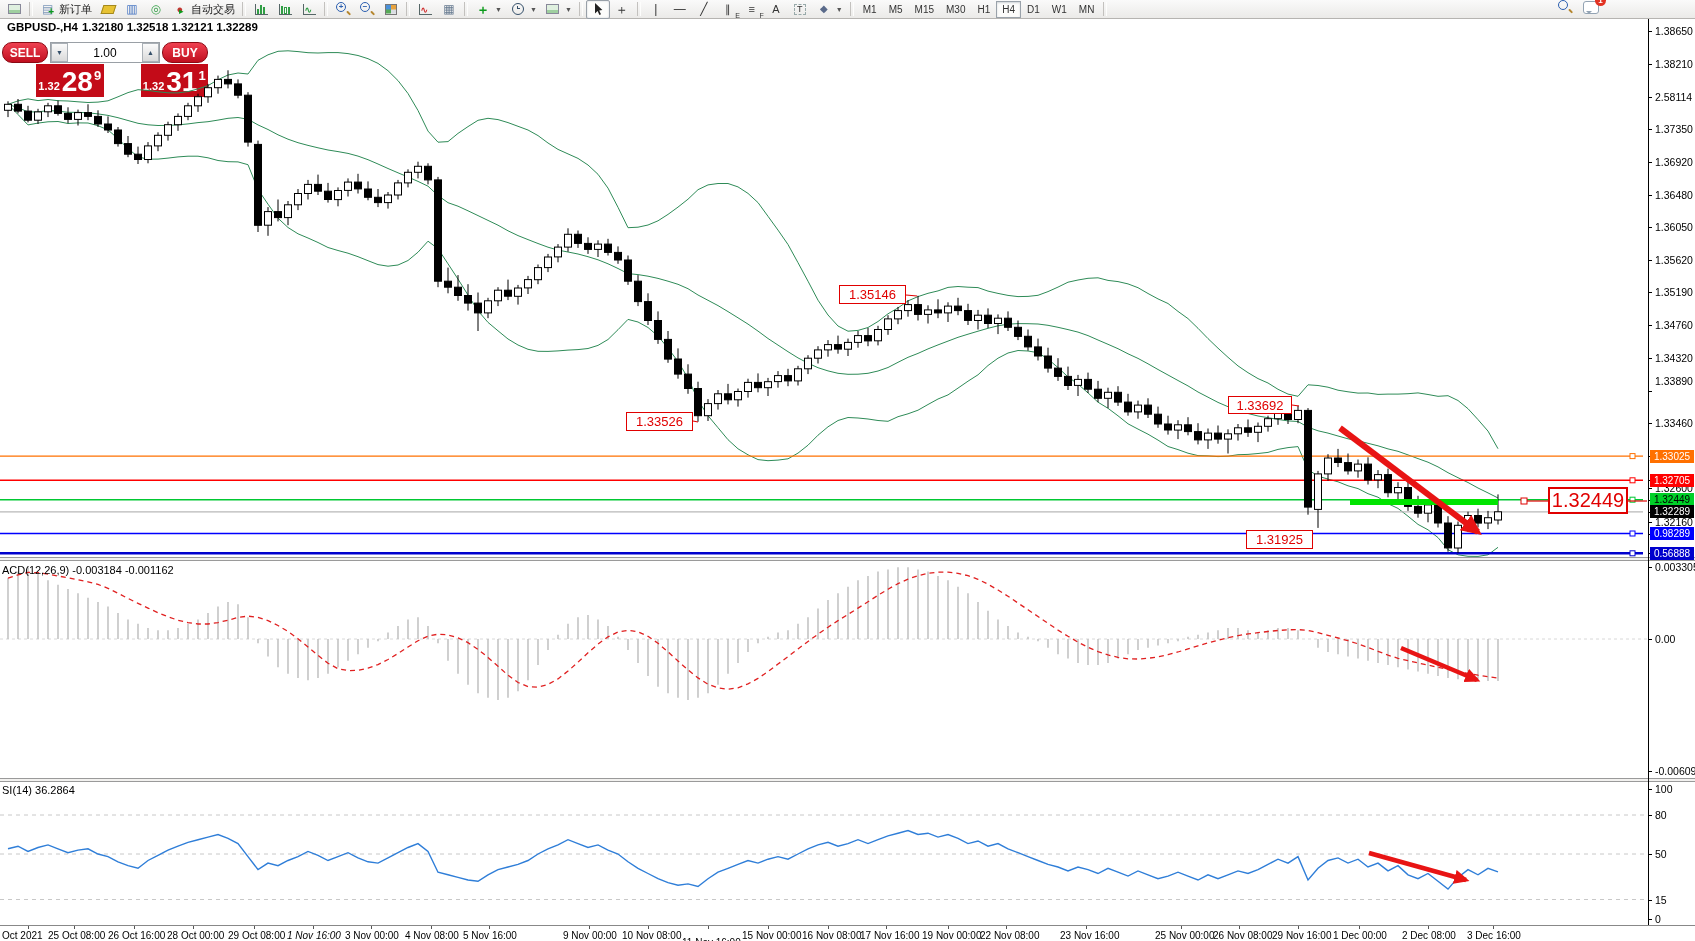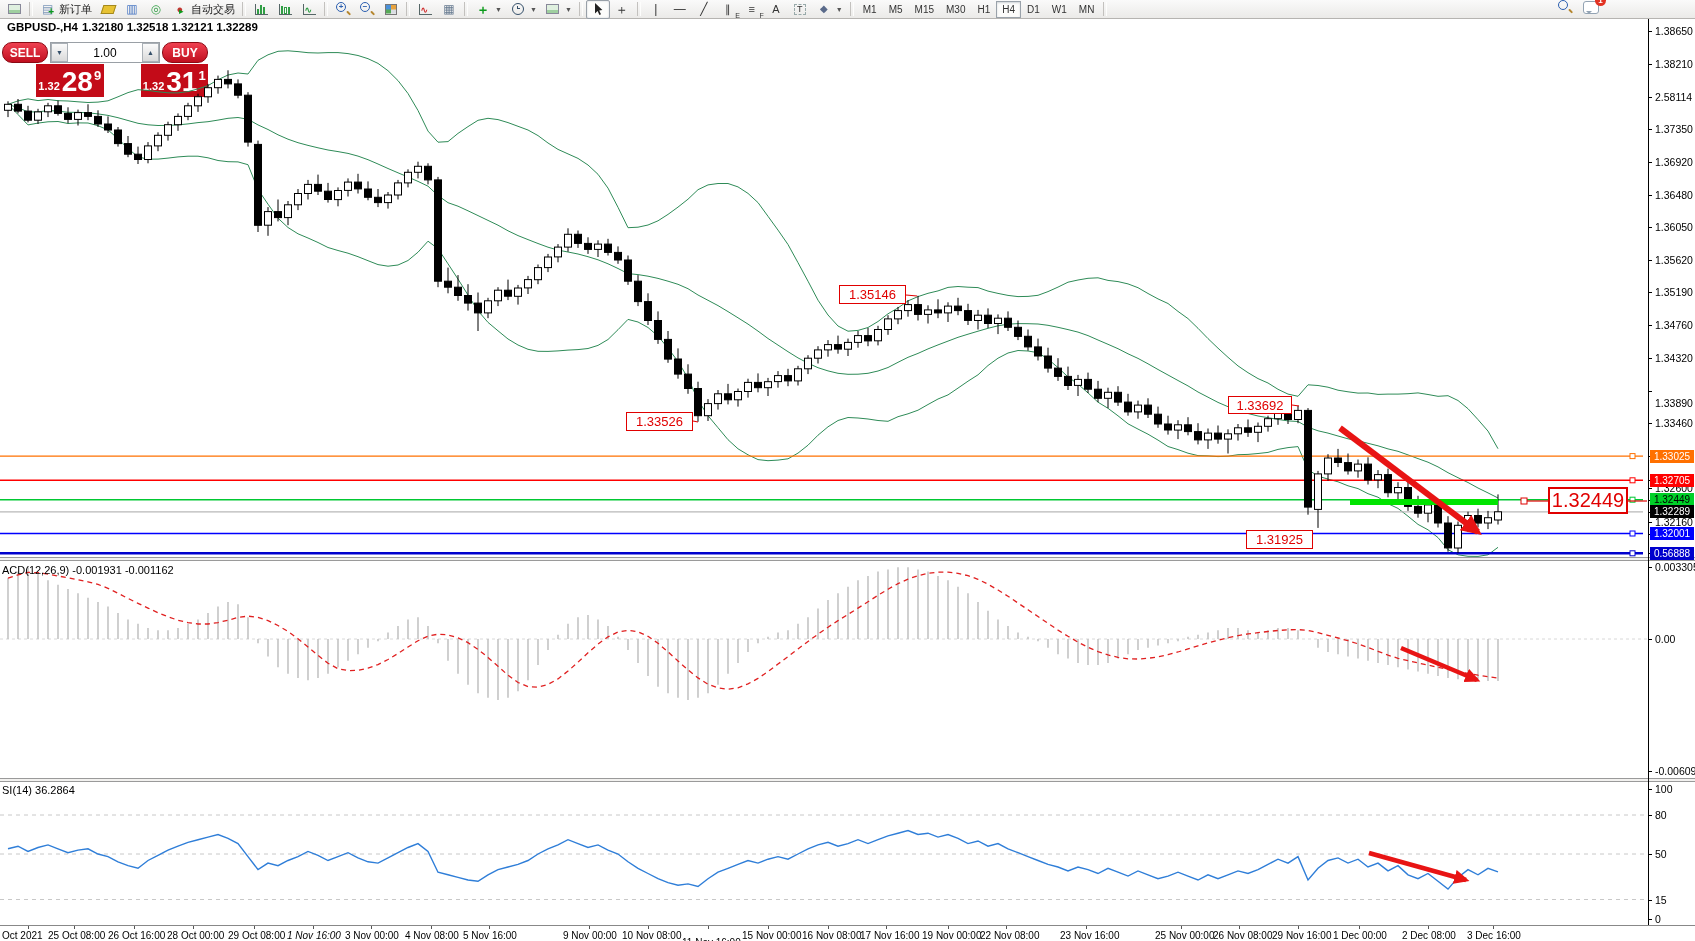--- a/index.html
+++ b/index.html
@@ -1097,21 +1097,21 @@
         <line x1="1498" y1="78" x2="1498" y2="120.0" stroke="#c4c4c4" stroke-width="1.6"></line>
       </g>
       <polyline points="8,17.1 18,13.9 28,11.3 38,11.7 48,13.2 58,15.0 68,16.8 78,18.8 88,20.8 98,23.4 108,27.3 118,32.3 128,37.4 138,42.3 148,47.1 158,51.7 168,55.8 178,59.2 188,61.6 198,63.0 208,63.0 218,61.6 228,59.2 238,56.5 248,55.1 258,56.5 268,59.6 278,64.5 288,70.5 298,77.8 308,86.0 318,94.4 328,102.2 338,107.7 348,109.6 358,109.4 368,107.2 378,103.6 388,98.5 398,92.5 408,86.0 418,79.7 428,75.1 438,73.2 448,73.9 458,76.8 468,81.6 478,88.4 488,96.4 498,105.3 508,114.2 518,121.5 528,125.6 538,126.1 548,123.4 558,117.9 568,110.1 578,101.2 588,91.8 598,83.1 608,75.8 618,71.0 628,69.3 638,70.8 648,75.3 658,82.3 668,90.8 678,100.0 688,108.9 698,116.9 708,123.2 718,127.0 728,128.2 738,126.8 748,122.9 758,117.4 768,110.6 778,103.1 788,95.6 798,87.9 808,80.4 818,73.2 828,66.2 838,59.6 848,53.4 858,47.1 868,40.8 878,34.3 888,28.2 898,22.7 908,18.1 918,14.7 928,12.3 938,11.1 948,11.1 958,12.3 968,14.7 978,18.3 988,23.2 998,29.0 1008,35.2 1018,42.0 1028,48.8 1038,55.5 1048,62.3 1058,69.1 1068,75.3 1078,81.1 1088,86.2 1098,90.6 1108,93.9 1118,96.4 1128,97.8 1138,98.0 1148,97.3 1158,95.9 1168,93.7 1178,91.0 1188,87.9 1198,84.8 1208,81.9 1218,79.2 1228,76.8 1238,74.6 1248,72.9 1258,71.7 1268,70.5 1278,69.5 1288,68.8 1298,68.6 1308,69.5 1318,71.7 1328,74.4 1338,77.0 1348,79.7 1358,82.8 1368,86.5 1378,90.3 1388,94.2 1398,97.3 1408,99.7 1418,101.9 1428,104.1 1438,106.3 1448,108.4 1458,110.5 1468,112.4 1478,114.2 1488,115.7 1498,117.0" fill="none" stroke="#e02020" stroke-width="1.3" stroke-dasharray="5 4"></polyline>
       <defs>
         <marker id="ah-macd" markerWidth="4" markerHeight="3.4" refX="2.6" refY="1.6" orient="auto">
           <path d="M0,0 L3.4,1.6 L0,3.2 Z" fill="#e81414"></path>
         </marker>
       </defs>
       <line x1="1401" y1="87" x2="1477" y2="119" stroke="#e81414" stroke-width="4.5" marker-end="url(#ah-macd)"></line>
     </svg>
-  <div class="ind-label" style="top:564px;">ACD(12,26,9) -0.001931 -0.001162</div>
+  <div class="ind-label" style="top:564px;">ACD(12,26,9) -0.003184 -0.001162</div>
 
   <div class="panel-sep" style="top:778px;"></div>
 
   <svg id="rsi-svg" style="position:absolute;left:0;top:782px;" width="1648" height="143">
       <line x1="0" y1="33.0" x2="1648" y2="33.0" stroke="#c8c8c8" stroke-dasharray="4 4"></line>
       <line x1="0" y1="72.0" x2="1648" y2="72.0" stroke="#c8c8c8" stroke-dasharray="4 4"></line>
       <line x1="0" y1="117.5" x2="1648" y2="117.5" stroke="#c8c8c8" stroke-dasharray="4 4"></line>
       <polyline points="8,66.8 18,64.2 28,69.4 38,65.5 48,62.9 58,66.8 68,70.7 78,68.1 88,66.8 98,72.0 108,74.6 118,79.8 128,83.7 138,86.3 148,78.5 158,73.3 168,68.1 178,64.2 188,60.3 198,57.7 208,55.1 218,52.5 228,56.4 238,61.6 248,74.6 258,87.6 268,81.1 278,83.7 288,78.5 298,74.6 308,69.4 318,73.3 328,78.5 338,74.6 348,70.7 358,75.9 368,79.8 378,81.1 388,75.9 398,70.7 408,65.5 418,61.6 428,69.4 438,90.2 448,92.8 458,95.4 468,98.0 478,99.3 488,92.8 498,87.6 508,85.0 518,82.4 528,78.5 538,72.0 548,66.8 558,62.9 568,57.7 578,61.6 588,65.5 598,62.9 608,68.1 618,72.0 628,79.8 638,86.3 648,91.5 658,96.7 668,100.6 678,103.2 688,101.9 698,104.5 708,96.7 718,90.2 728,86.3 738,82.4 748,78.5 758,81.1 768,77.2 778,74.6 788,77.2 798,72.0 808,66.8 818,62.9 828,60.3 838,64.2 848,61.6 858,57.7 868,61.6 878,57.7 888,53.8 898,51.2 908,48.6 918,52.5 928,51.2 938,55.1 948,52.5 958,56.4 968,61.6 978,59.0 988,64.2 998,61.6 1008,66.8 1018,70.7 1028,74.6 1038,78.5 1048,82.4 1058,85.0 1068,88.9 1078,85.0 1088,87.6 1098,91.5 1108,86.3 1118,90.2 1128,94.1 1138,88.9 1148,92.8 1158,96.7 1168,94.1 1178,90.2 1188,94.1 1198,98.0 1208,92.8 1218,96.7 1228,92.8 1238,88.9 1248,91.5 1258,87.6 1268,82.4 1278,77.2 1288,81.1 1298,74.6 1308,98.0 1318,86.3 1328,78.5 1338,75.9 1348,81.1 1358,77.2 1368,85.0 1378,81.1 1388,88.9 1398,83.7 1408,92.8 1418,96.7 1428,91.5 1438,99.3 1448,107.1 1458,95.4 1468,87.6 1478,92.8 1488,86.3 1498,89.8" fill="none" stroke="#2f7ed8" stroke-width="1.4"></polyline>
       <defs>
         <marker id="ah-rsi" markerWidth="4" markerHeight="3.4" refX="2.6" refY="1.6" orient="auto">
@@ -1140,37 +1140,37 @@
       <div class="ytick" style="top: 221.496px;">1.36050</div>
       <div class="ytick-dash" style="top: 260px;"></div>
       <div class="ytick" style="top: 253.995px;">1.35620</div>
       <div class="ytick-dash" style="top: 292px;"></div>
       <div class="ytick" style="top: 286.495px;">1.35190</div>
       <div class="ytick-dash" style="top: 325px;"></div>
       <div class="ytick" style="top: 318.994px;">1.34760</div>
       <div class="ytick-dash" style="top: 358px;"></div>
       <div class="ytick" style="top: 352.25px;">1.34320</div>
       <div class="ytick-dash" style="top: 391px;"></div>
-      <div class="ytick" style="top: 397px;">1.33890</div>
+      <div class="ytick" style="top: 375px;">1.33890</div>
       <div class="ytick-dash" style="top: 423px;"></div>
       <div class="ytick" style="top: 417.248px;">1.33460</div>
       <div class="ytick-dash" style="top: 488px;"></div>
       <div class="ytick" style="top: 482.247px;">1.32600</div>
       <div class="ytick-dash" style="top: 522px;"></div>
       <div class="ytick" style="top: 515.503px;">1.32160</div>
       <div class="ytick-dash" style="top: 456px;"></div>
       <div class="ychip" style="top: 449.626px; background: rgb(255, 112, 0); color: rgb(255, 255, 255);">1.33025</div>
       <div class="ytick-dash" style="top: 480px;"></div>
       <div class="ychip" style="top: 473.811px; background: rgb(255, 0, 0); color: rgb(255, 255, 255);">1.32705</div>
       <div class="ytick-dash" style="top: 500px;"></div>
       <div class="ychip" style="top: 493.16px; background: rgb(0, 208, 40); color: rgb(0, 0, 0);">1.32449</div>
       <div class="ytick-dash" style="top: 512px;"></div>
       <div class="ychip" style="top: 505.253px; background: rgb(0, 0, 0); color: rgb(255, 255, 255);">1.32289</div>
       <div class="ytick-dash" style="top: 534px;"></div>
-      <div class="ychip" style="top: 527.02px; background: rgb(0, 0, 255); color: rgb(255, 255, 255);">1.32001</div>
+      <div class="ychip" style="top: 527.02px; background: rgb(0, 0, 255); color: rgb(255, 255, 255);">0.98289</div>
       <div class="ytick-dash" style="top: 553px;"></div>
       <div class="ychip" style="top: 546.822px; background: rgb(0, 0, 205); color: rgb(255, 255, 255);">0.56888</div>
       <div class="ytick-dash" style="top: 567px;"></div>
       <div class="ytick" style="top: 561.153px;">0.003305</div>
       <div class="ytick-dash" style="top: 639px;"></div>
       <div class="ytick" style="top: 633px;">0.00</div>
       <div class="ytick-dash" style="top: 771px;"></div>
       <div class="ytick" style="top: 765.434px;">-0.006092</div>
       <div class="ytick-dash" style="top: 789px;"></div>
       <div class="ytick" style="top: 783px;">100</div>

